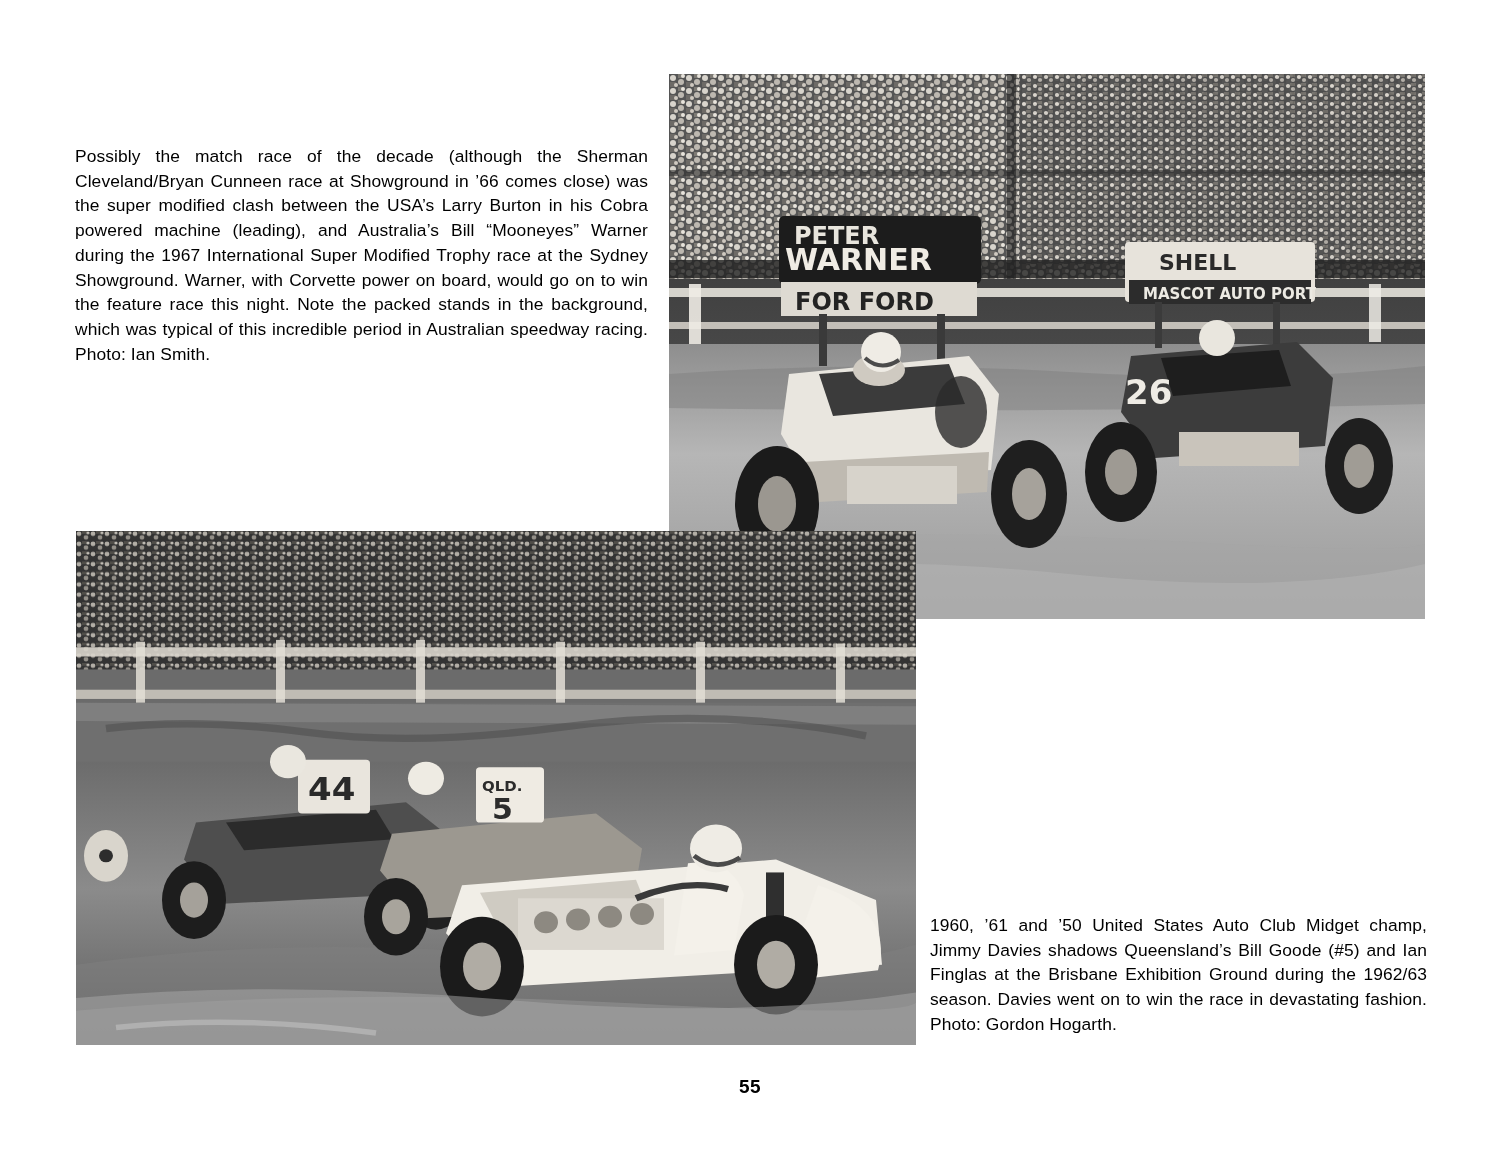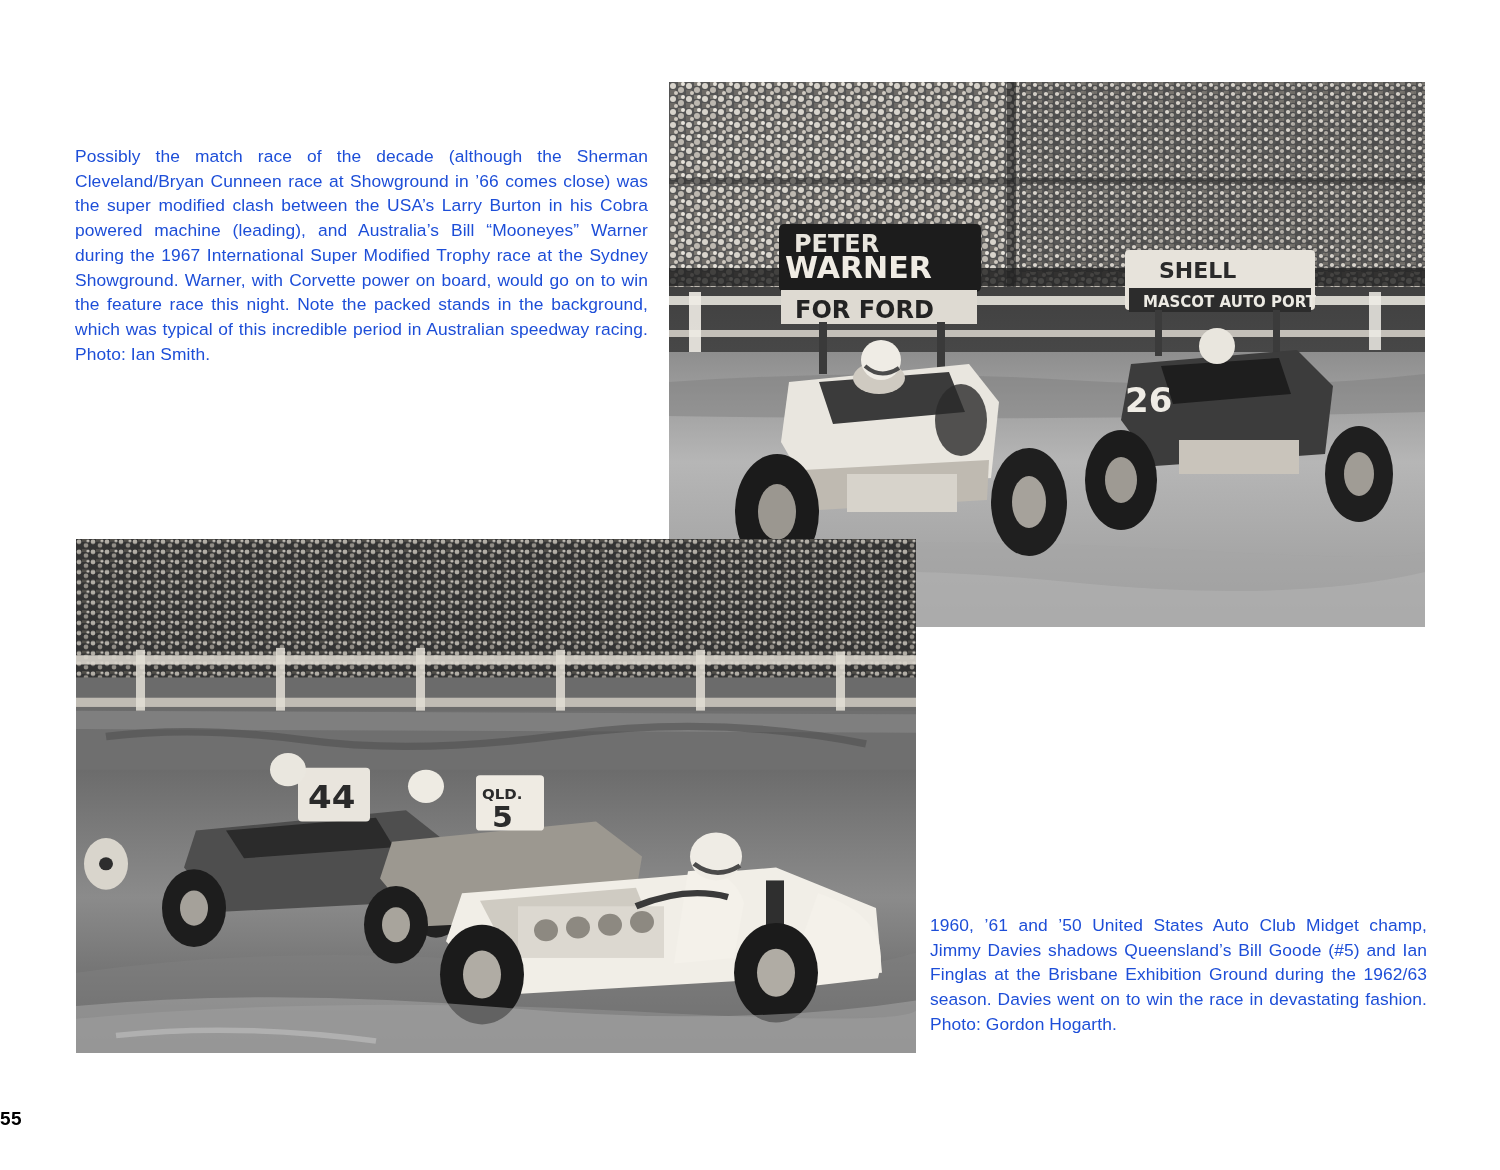--- a/index.html
+++ b/index.html
@@ -22,40 +22,39 @@
     background: #ffffff;
   }
 
   
   .caption {
     position: absolute;
     font-family: "Liberation Sans", sans-serif;
     font-size: 17.4px;
     line-height: 1.42;
     text-align: justify;
-    color: #1d4ed8;
+    color: #000000;
     letter-spacing: 0.1px;
   }
   #caption-top {
     left: 75px;
     top: 144px;
     width: 573px;
   }
   #caption-bottom {
     left: 930px;
     top: 913px;
     width: 497px;
   }
 
   
   .photo {
     position: absolute;
     overflow: hidden;
     background: #6b6b6b;
-    margin-top: 8px;
   }
   #photo-top {
     left: 669px;
     top: 74px;
     width: 756px;
     height: 545px;
   }
   #photo-bottom {
     left: 76px;
     top: 531px;
@@ -66,22 +65,22 @@
     display: block;
     width: 100%;
     height: 100%;
   }
 
   
   #page-number {
     position: absolute;
     left: 0;
     right: 0;
-    top: 1108px;
-    text-align: left;
+    top: 1076px;
+    text-align: center;
     font-family: "Liberation Sans", sans-serif;
     font-weight: bold;
     font-size: 19px;
     letter-spacing: 0.5px;
   }
 </style>
 </head>
 <body>
 
 <div class="page">

